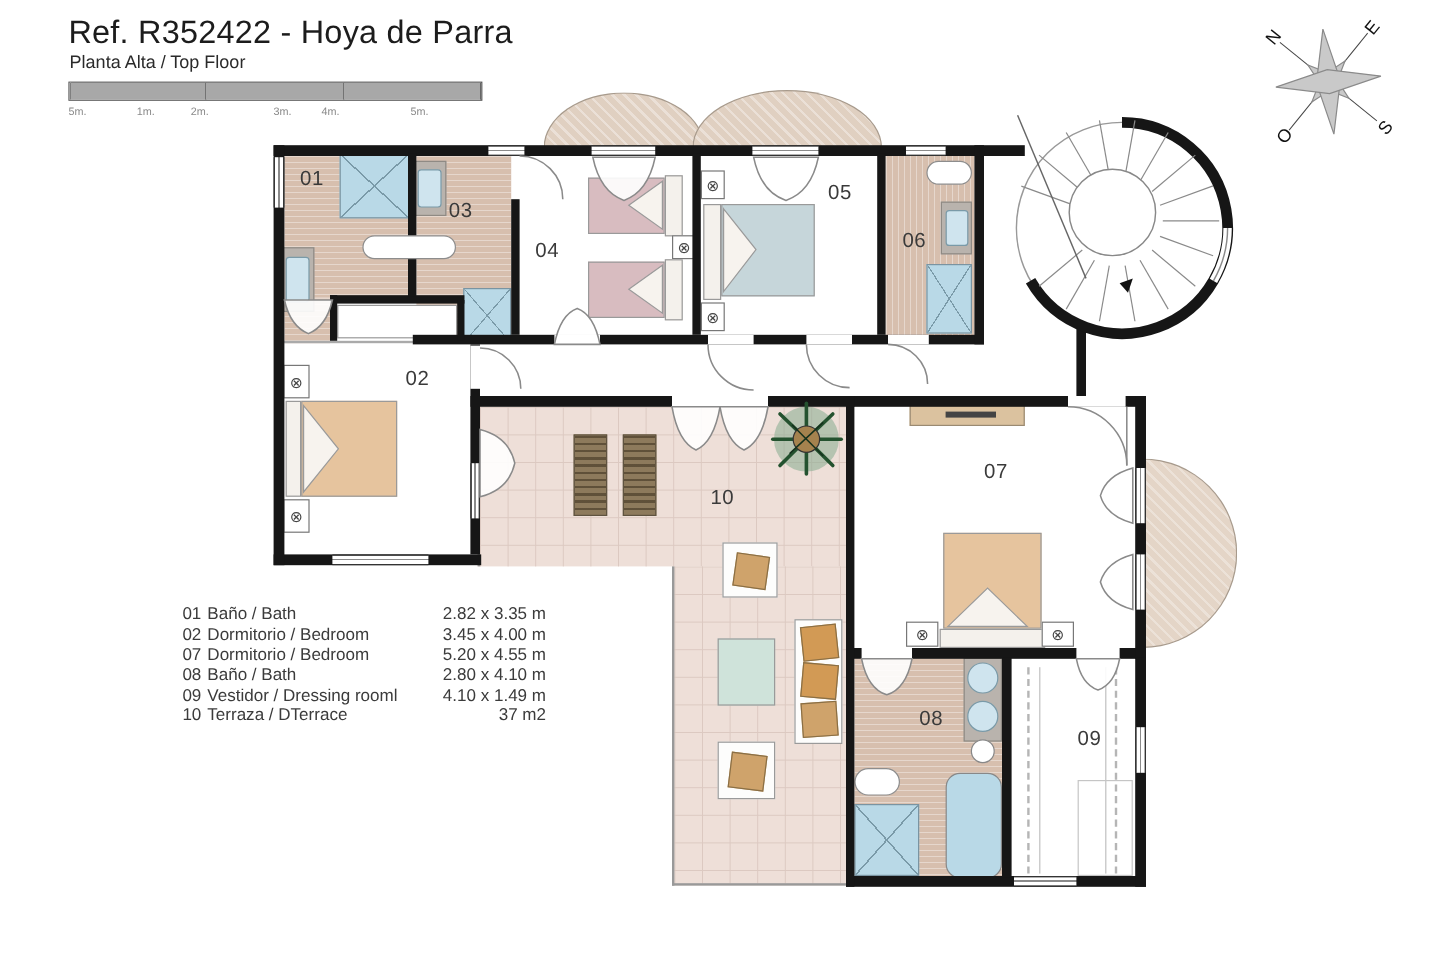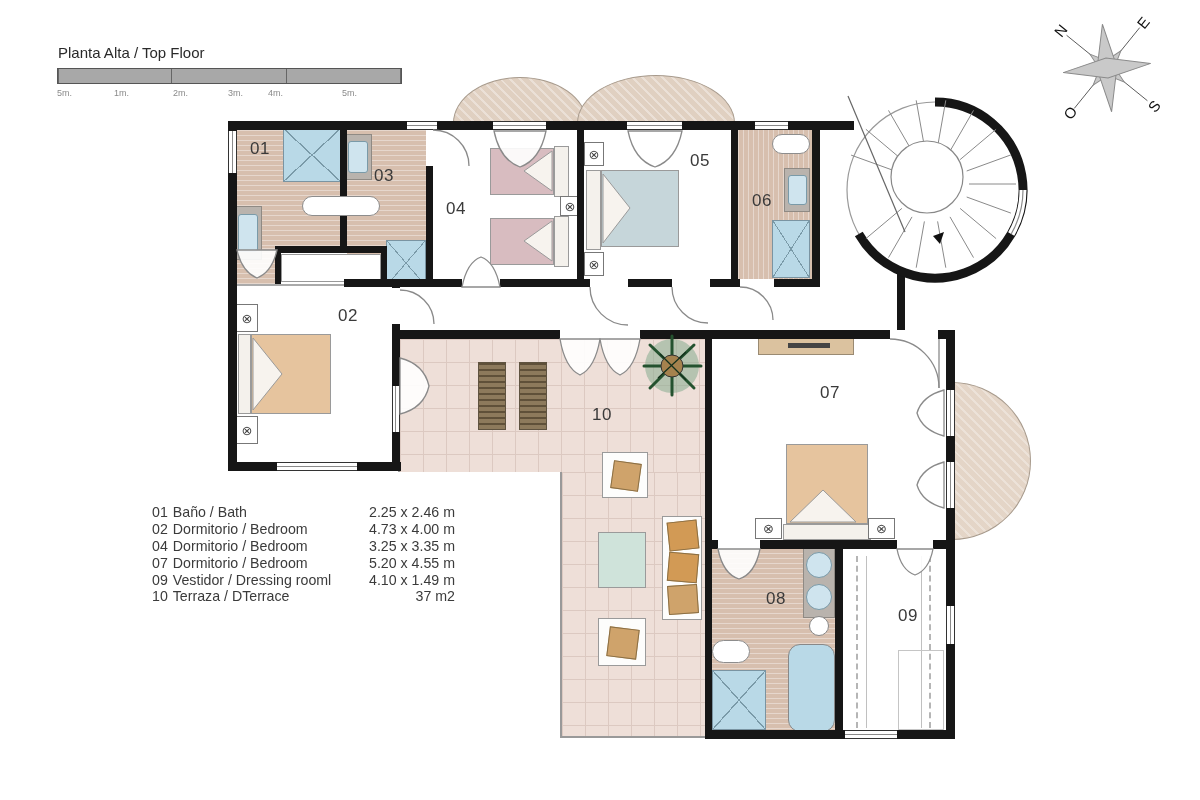--- a/index.html
+++ b/index.html
@@ -48,33 +48,34 @@
   
   #legend{left:152px;top:504px;width:303px;z-index:7;}
   .lrow{display:flex;justify-content:space-between;font-size:14.2px;color:#3b3b3b;height:16.9px;line-height:16.9px;white-space:nowrap;}
   .lrow .num{margin-right:5px;}
 </style>
 </head>
 <body>
 
 <div id="stage">
 
+  <div class="abs" id="title">Ref. R352422 - Hoya de Parra</div>
   <div class="abs" id="subtitle">Planta Alta / Top Floor</div>
 
   <div class="abs" id="scalebar">
     <div class="seg g"></div>
     <div class="seg w"></div>
     <div class="seg g"></div>
     <div class="seg w"></div>
     <div class="seg g"></div>
     <div class="seg w"></div>
   </div>
   <span class="slabel" style="left:57px">5m.</span>
   <span class="slabel" style="left:114px">1m.</span>
-  <span class="slabel" style="left:173px">2m.</span>
+  <span class="slabel" style="left:159px">2m.</span>
   <span class="slabel" style="left:228px">3m.</span>
   <span class="slabel" style="left:268px">4m.</span>
   <span class="slabel" style="left:342px">5m.</span>
 
   <div class="awning" style="left:453px;top:77px;width:132px;height:45px"></div>
   <div class="awning" style="left:577px;top:75px;width:156px;height:47px"></div>
   <div class="abs" id="balcony" style="left:952px;top:382px;width:78px;height:156px"></div>
 
   <div class="floor-tan" style="left:237px;top:130px;width:103px;height:118px"></div>
   <div class="floor-tan" style="left:237px;top:248px;width:38px;height:38px"></div>
@@ -319,35 +320,35 @@
   <div class="rlabel" style="left:690px;top:151px">05</div>
   <div class="rlabel" style="left:752px;top:191px">06</div>
   <div class="rlabel" style="left:820px;top:383px">07</div>
   <div class="rlabel" style="left:766px;top:589px">08</div>
   <div class="rlabel" style="left:898px;top:606px">09</div>
   <div class="rlabel" style="left:592px;top:405px">10</div>
 
   <div class="abs" id="legend">
     <div class="lrow">
         <span><span class="num">01</span><span>Baño / Bath</span></span>
-        <span>2.25 x 2.46 m</span>
+        <span>2.82 x 3.35 m</span>
       </div>
     <div class="lrow">
         <span><span class="num">02</span><span>Dormitorio / Bedroom</span></span>
-        <span>4.73 x 4.00 m</span>
-      </div>
-    <div class="lrow">
-        <span><span class="num">04</span><span>Dormitorio / Bedroom</span></span>
-        <span>3.25 x 3.35 m</span>
+        <span>3.45 x 4.00 m</span>
       </div>
     <div class="lrow">
         <span><span class="num">07</span><span>Dormitorio / Bedroom</span></span>
         <span>5.20 x 4.55 m</span>
       </div>
     <div class="lrow">
+        <span><span class="num">08</span><span>Baño / Bath</span></span>
+        <span>2.80 x 4.10 m</span>
+      </div>
+    <div class="lrow">
         <span><span class="num">09</span><span>Vestidor / Dressing rooml</span></span>
         <span>4.10 x 1.49 m</span>
       </div>
     <div class="lrow">
         <span><span class="num">10</span><span>Terraza / DTerrace</span></span>
         <span>37 m2</span>
       </div>
   </div>
 
 </div>

